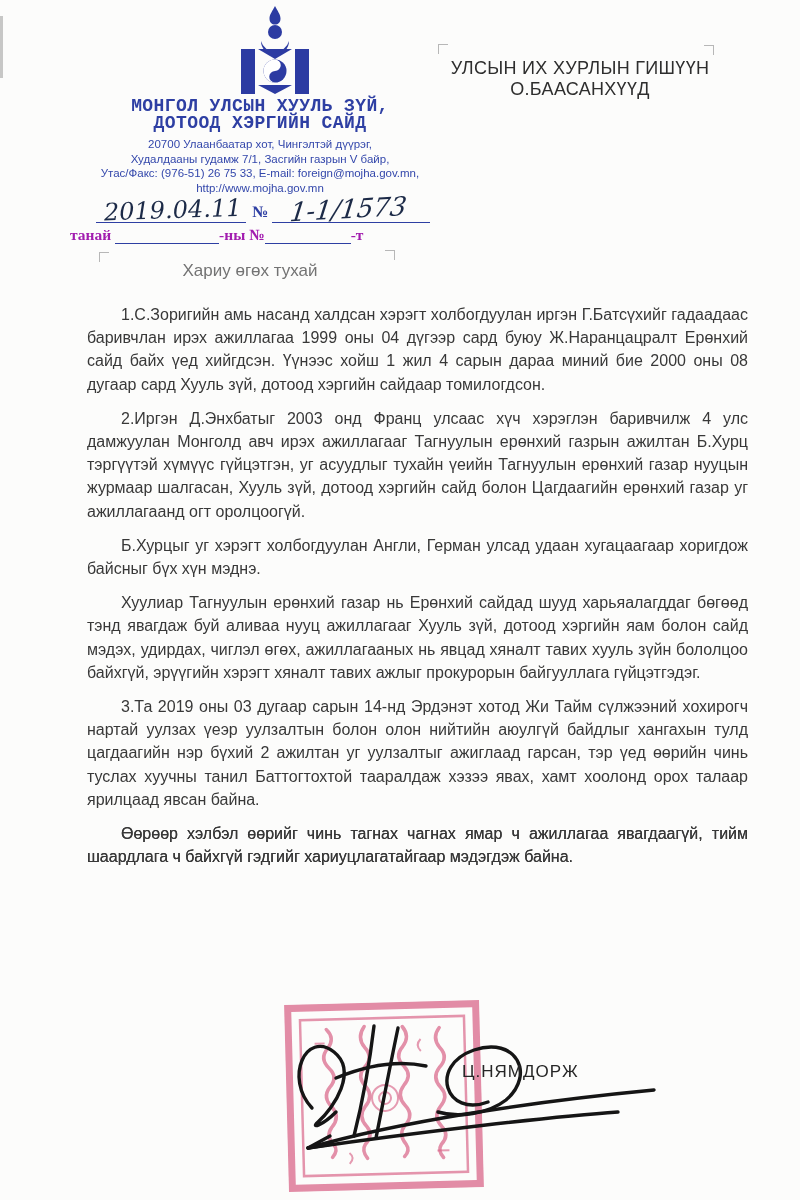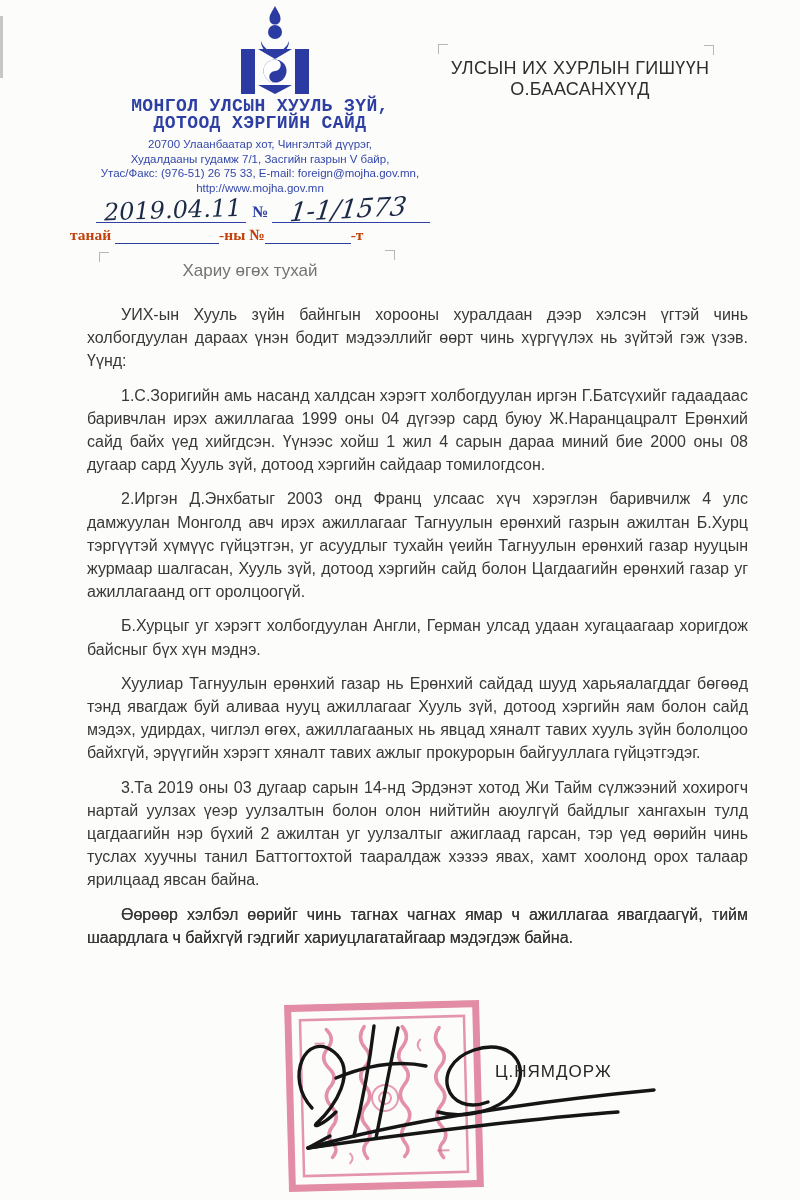--- a/index.html
+++ b/index.html
@@ -45,21 +45,21 @@
   .ref1 .no{display:inline-block;vertical-align:bottom;color:#2e3fa3;font-family:"Liberation Serif","DejaVu Serif",serif;font-weight:bold;font-size:16px;padding:0 4px 2px 6px;}
   .hand{
     font-family:"DejaVu Serif","Liberation Serif",serif;
     font-style:italic;color:#1c2a47;white-space:nowrap;
   }
   .hand-date{position:absolute;left:8px;bottom:-2px;font-size:24px;transform:rotate(-2deg);}
   .hand-num{position:absolute;left:18px;bottom:-2px;font-size:26px;transform:rotate(-3deg) skewX(-10deg);}
   .ref2{
     left:70px;top:226px;width:345px;height:22px;
     font-family:"Liberation Serif","DejaVu Serif",serif;
-    font-weight:bold;color:#c2410c;font-size:15.5px;
+    font-weight:bold;color:#a21caf;font-size:15.5px;
   }
   .ref2 .blank{display:inline-block;border-bottom:1.6px solid #2e3fa3;height:16px;vertical-align:bottom;}
   .ref2 .w1{width:104px;}
   .ref2 .w2{width:86px;}
 
   
   .subject{left:100px;top:261px;width:300px;text-align:center;font-size:17px;color:#737373;}
   .body-text{
     left:87px;top:303px;width:661px;
     font-size:16px;line-height:23.2px;
@@ -69,21 +69,21 @@
   .body-text p.last{text-shadow:0 0 .5px #383838;}
 
   
   .cmark{width:9px;height:9px;}
   .cm-tl{border-left:1px solid #b7b7b7;border-top:1px solid #b7b7b7;}
   .cm-tr{border-right:1px solid #b7b7b7;border-top:1px solid #b7b7b7;}
 
   
   .stamp{left:286px;top:1002px;width:196px;height:188px;transform:rotate(-1.5deg);opacity:.88;}
   .signature{left:278px;top:1008px;width:396px;height:160px;}
-  .signer{left:495px;top:1062px;font-size:17px;color:#262626;letter-spacing:1px;white-space:nowrap;}
+  .signer{left:462px;top:1062px;font-size:17px;color:#262626;letter-spacing:1px;white-space:nowrap;}
 
   
   .smudge{left:0;top:16px;width:3px;height:62px;background:#9a9a9a;opacity:.55;}
 </style>
 </head>
 <body>
 
 <div class="abs smudge"></div>
 
 <div class="abs emblem">
@@ -135,21 +135,20 @@
 </div>
 
 <div class="abs ref2">
   <span>танай</span>
   <span class="blank w1"></span><span>-ны №</span><span class="blank w2"></span><span>-т</span>
 </div>
 
 <div class="abs subject">Хариу өгөх тухай</div>
 
 <div class="abs body-text">
-  <p>УИХ-ын Хууль зүйн байнгын хорооны хуралдаан дээр хэлсэн үгтэй чинь холбогдуулан дараах үнэн бодит мэдээллийг өөрт чинь хүргүүлэх нь зүйтэй гэж үзэв. Үүнд:</p>
   <p>1.С.Зоригийн амь насанд халдсан хэрэгт холбогдуулан иргэн Г.Батсүхийг гадаадаас баривчлан ирэх ажиллагаа 1999 оны 04 дүгээр сард буюу Ж.Наранцацралт Ерөнхий сайд байх үед хийгдсэн. Үүнээс хойш 1 жил 4 сарын дараа миний бие 2000 оны 08 дугаар сард Хууль зүй, дотоод хэргийн сайдаар томилогдсон.</p>
   <p>2.Иргэн Д.Энхбатыг 2003 онд Франц улсаас хүч хэрэглэн баривчилж 4 улс дамжуулан Монголд авч ирэх ажиллагааг Тагнуулын ерөнхий газрын ажилтан Б.Хурц тэргүүтэй хүмүүс гүйцэтгэн, уг асуудлыг тухайн үеийн Тагнуулын ерөнхий газар нууцын журмаар шалгасан, Хууль зүй, дотоод хэргийн сайд болон Цагдаагийн ерөнхий газар уг ажиллагаанд огт оролцоогүй.</p>
   <p>Б.Хурцыг уг хэрэгт холбогдуулан Англи, Герман улсад удаан хугацаагаар хоригдож байсныг бүх хүн мэднэ.</p>
   <p>Хуулиар Тагнуулын ерөнхий газар нь Ерөнхий сайдад шууд харьяалагддаг бөгөөд тэнд явагдаж буй аливаа нууц ажиллагааг Хууль зүй, дотоод хэргийн яам болон сайд мэдэх, удирдах, чиглэл өгөх, ажиллагааных нь явцад хяналт тавих хууль зүйн бололцоо байхгүй, эрүүгийн хэрэгт хяналт тавих ажлыг прокурорын байгууллага гүйцэтгэдэг.</p>
   <p>3.Та 2019 оны 03 дугаар сарын 14-нд Эрдэнэт хотод Жи Тайм сүлжээний хохирогч нартай уулзах үеэр уулзалтын болон олон нийтийн аюулгүй байдлыг хангахын тулд цагдаагийн нэр бүхий 2 ажилтан уг уулзалтыг ажиглаад гарсан, тэр үед өөрийн чинь туслах хуучны танил Баттогтохтой тааралдаж хэзээ явах, хамт хоолонд орох талаар ярилцаад явсан байна.</p>
   <p class="last">Өөрөөр хэлбэл өөрийг чинь тагнах чагнах ямар ч ажиллагаа явагдаагүй, тийм шаардлага ч байхгүй гэдгийг хариуцлагатайгаар мэдэгдэж байна.</p>
 </div>
 
 <div class="abs stamp">
   <svg width="196" height="188" viewBox="0 0 196 188" xmlns="http://www.w3.org/2000/svg">

